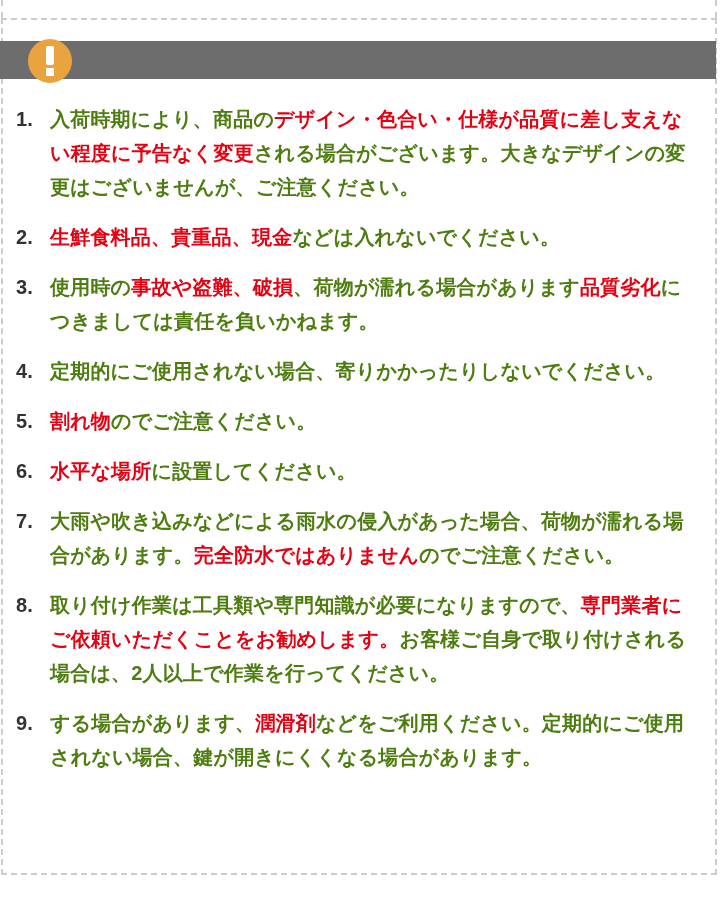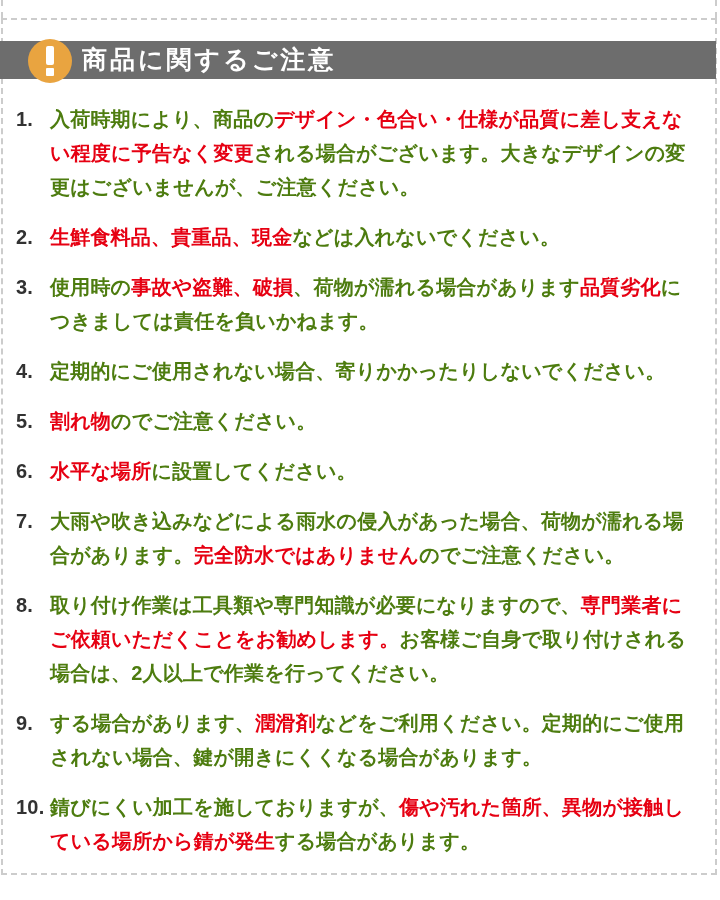--- a/index.html
+++ b/index.html
@@ -100,21 +100,20 @@
 
 <div class="dashed-box"></div>
 <div class="dash-stub left"></div>
 <div class="dash-stub right"></div>
 
 <div class="header-bar">
   <div class="icon-circle">
     <div class="excl-bar"></div>
     <div class="excl-dot"></div>
   </div>
-  <div class="header-title">商品に関するご注意</div>
 </div>
 
 <ol class="notice-list" id="notice-list">
     <li class="notice-item">
       <span class="notice-num">1.</span>
       <span class="notice-text"><span class="seg-default">入荷時期により、商品の</span><span class="seg-red">デザイン・色合い・仕様が品質に差し支えない程度に予告なく変更</span><span class="seg-default">される場合がございます。大きなデザインの変更はございませんが、ご注意ください。</span></span>
     </li>
     <li class="notice-item">
       <span class="notice-num">2.</span>
       <span class="notice-text"><span class="seg-red">生鮮食料品、貴重品、現金</span><span class="seg-default">などは入れないでください。</span></span>
@@ -140,17 +139,13 @@
       <span class="notice-text"><span class="seg-default">大雨や吹き込みなどによる雨水の侵入があった場合、荷物が濡れる場合があります。</span><span class="seg-red">完全防水ではありません</span><span class="seg-default">のでご注意ください。</span></span>
     </li>
     <li class="notice-item">
       <span class="notice-num">8.</span>
       <span class="notice-text"><span class="seg-default">取り付け作業は工具類や専門知識が必要になりますので、</span><span class="seg-red">専門業者にご依頼いただくことをお勧めします。</span><span class="seg-default">お客様ご自身で取り付けされる場合は、2人以上で作業を行ってください。</span></span>
     </li>
     <li class="notice-item">
       <span class="notice-num">9.</span>
       <span class="notice-text"><span class="seg-default">する場合があります、</span><span class="seg-red">潤滑剤</span><span class="seg-default">などをご利用ください。定期的にご使用されない場合、鍵が開きにくくなる場合があります。</span></span>
     </li>
-    <li class="notice-item">
-      <span class="notice-num">10.</span>
-      <span class="notice-text"><span class="seg-default">錆びにくい加工を施しておりますが、</span><span class="seg-red">傷や汚れた箇所、異物が接触している場所から錆が発生</span><span class="seg-default">する場合があります。</span></span>
-    </li>
   </ol>
 
 </body></html>

